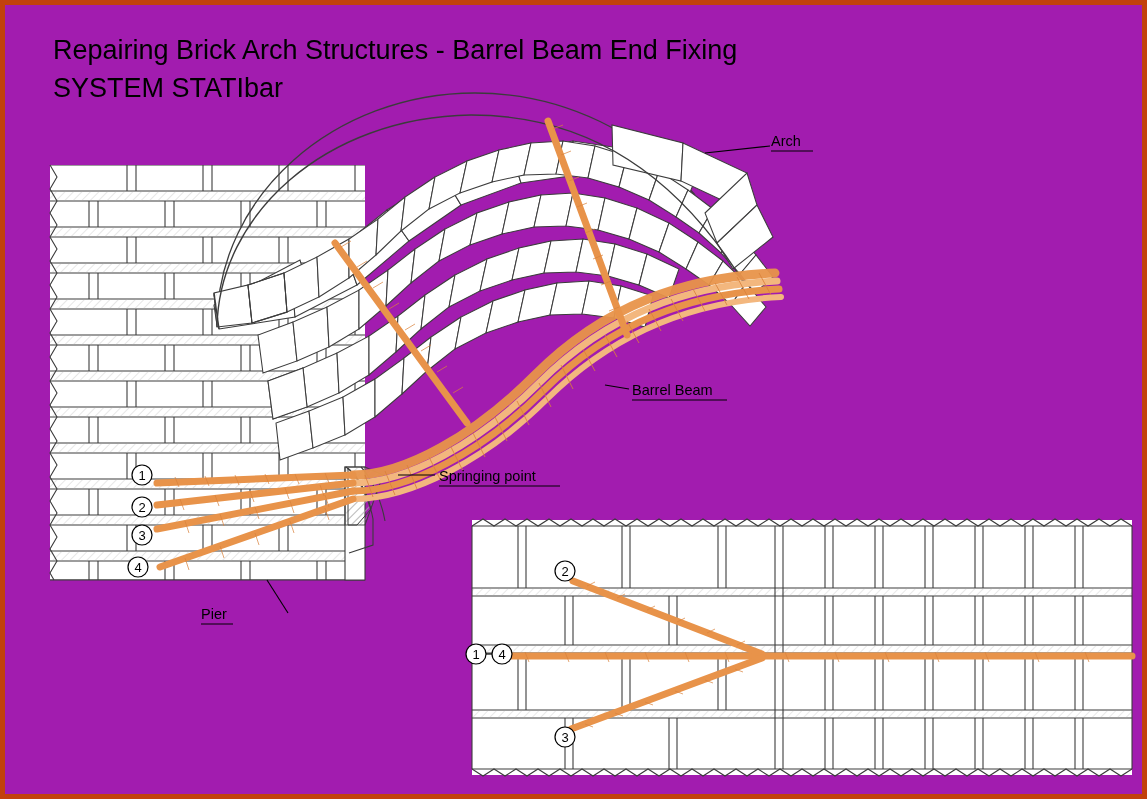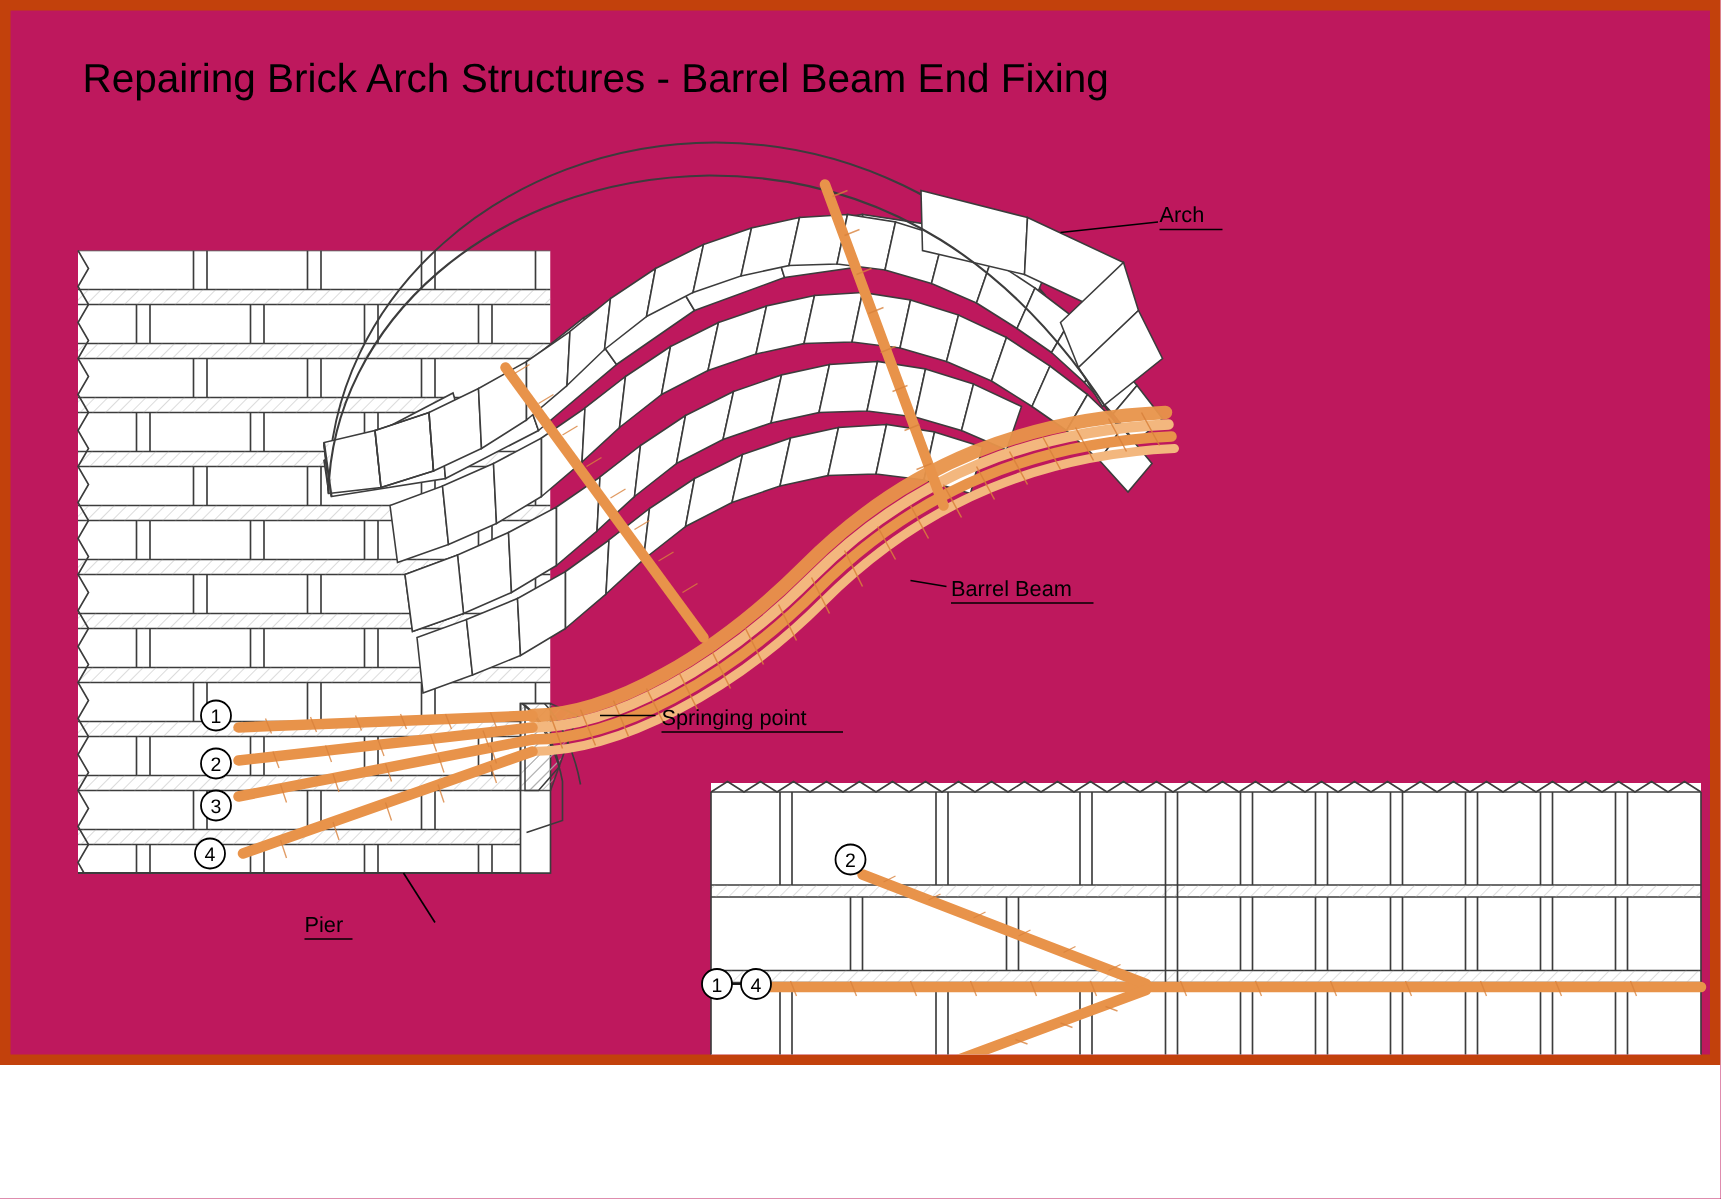--- a/index.html
+++ b/index.html
@@ -3,23 +3,23 @@
 <meta charset="utf-8">
 <style>
   html, body {
     margin: 0;
     padding: 0;
     background: #ffffff;
   }
   #page {
     position: relative;
     width: 1147px;
-    height: 710px;
-    background: #be185d;
-    border: 7px solid #c2410c;
+    height: 799px;
+    background: #a21caf;
+    border: 5px solid #c2410c;
     box-sizing: border-box;
     font-family: "Liberation Sans", sans-serif;
     overflow: hidden;
   }
   #title-block {
     position: absolute;
     left: 48px;
     top: 26px;
     width: 900px;
   }
@@ -47,20 +47,21 @@
     fill: #000000;
   }
 </style>
 </head>
 <body>
 
 <div id="page">
 
   <div id="title-block">
     <div class="title-line">Repairing Brick Arch Structures - Barrel Beam End Fixing</div>
+    <div class="title-line">SYSTEM STATIbar</div>
   </div>
 
   <svg class="diagram" viewBox="0 0 1147 799">
     <defs>
       <pattern id="hatch45" width="6" height="6" patternTransform="rotate(45)" patternUnits="userSpaceOnUse">
         <line x1="0" y1="0" x2="0" y2="6" stroke="#a8a8a8" stroke-width="1"></line>
       </pattern>
       <pattern id="barhatch" width="5" height="5" patternTransform="rotate(45)" patternUnits="userSpaceOnUse">
         <rect width="5" height="5" fill="#F0AE77"></rect>
         <line x1="0" y1="0" x2="0" y2="5" stroke="#D9823C" stroke-width="1"></line>

